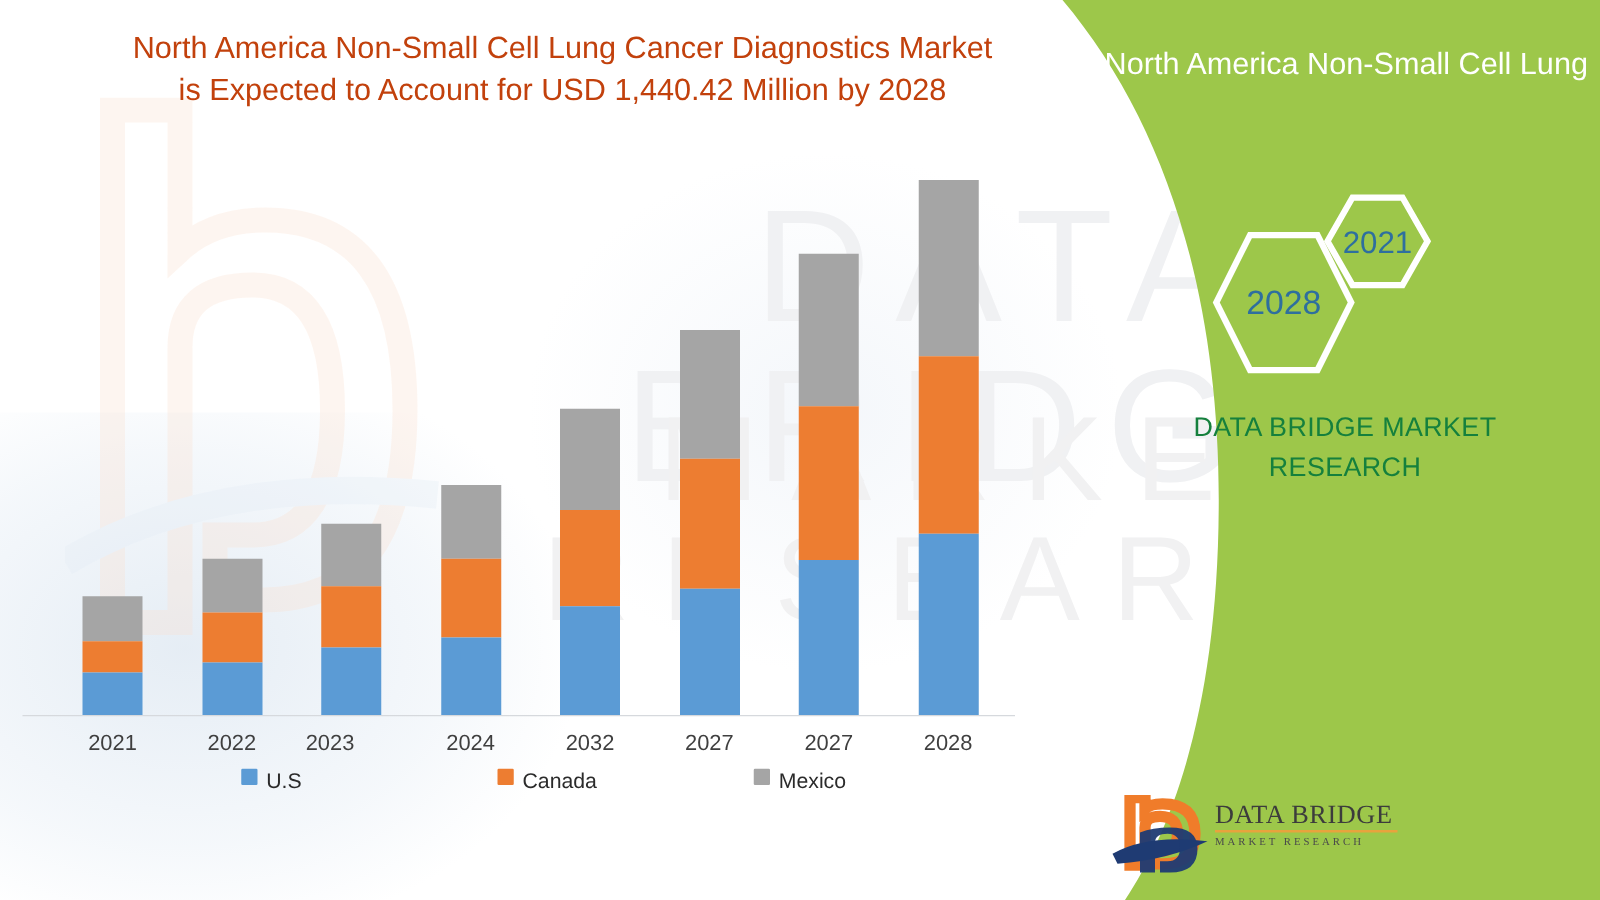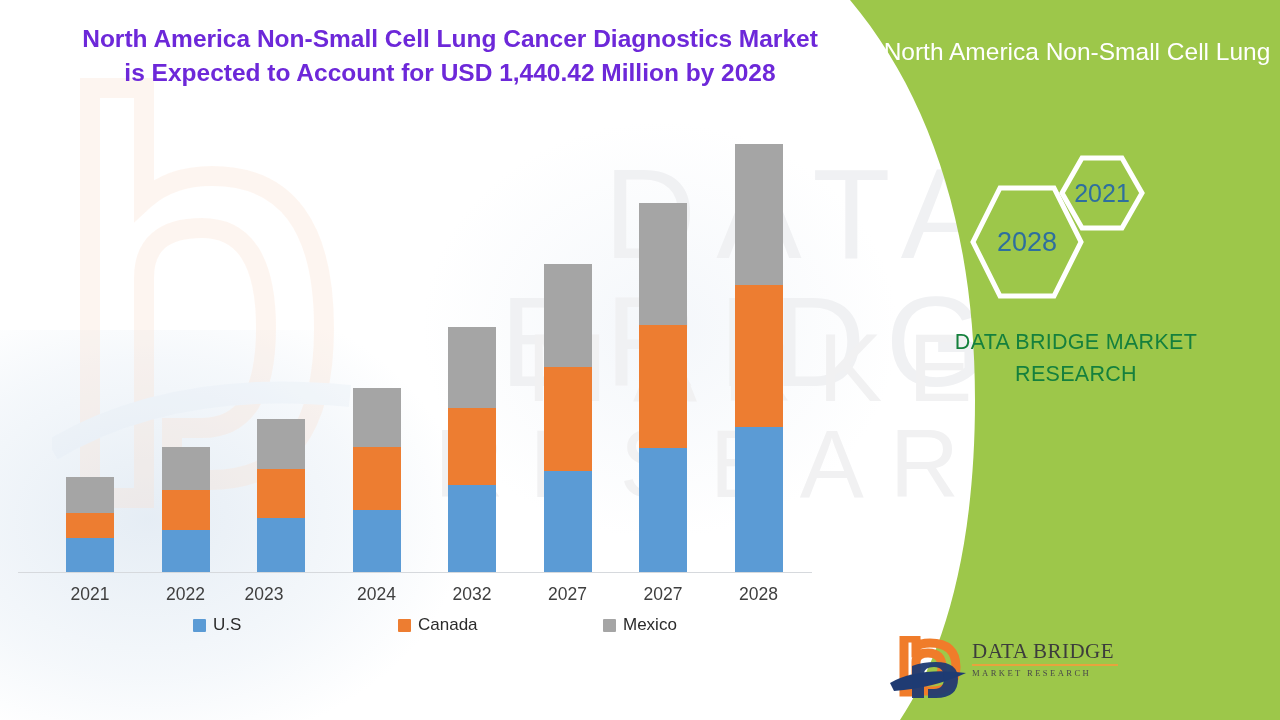--- a/index.html
+++ b/index.html
@@ -22,37 +22,37 @@
   .wm-logo{position:absolute;left:52px;top:78px;width:300px;height:430px;opacity:.30;pointer-events:none;}
   .wm-word{position:absolute;left:355px;top:150px;width:900px;height:330px;pointer-events:none;
     opacity:1;}
   .wm-word .l1{position:absolute;left:0;top:0;width:900px;text-align:center;
     font-size:128px;letter-spacing:20px;color:#f0f1f3;font-weight:400;line-height:1;}
   .wm-word .l2{position:absolute;left:0;top:170px;width:900px;text-align:center;
     font-size:96px;letter-spacing:26px;color:#f1f1f2;font-weight:400;line-height:1;}
 
   
   .title{position:absolute;left:50px;top:22px;width:800px;text-align:center;
-    color:#6d28d9;font-size:24.5px;line-height:1.38;font-weight:700;}
+    color:#c2410c;font-size:24.5px;line-height:1.38;font-weight:400;}
 
   
   .chart{position:absolute;left:0;top:0;width:860px;height:720px;}
   .plot{position:absolute;left:18px;top:120px;width:800px;height:452px;}
   .axis-line{position:absolute;left:18px;top:572px;width:794px;height:1px;background:#d6d9dd;}
   .bar{position:absolute;bottom:0;width:48px;}
   .seg{width:100%;display:block;}
   .seg.us{background:#5b9bd5;}
   .seg.ca{background:#ed7d31;}
   .seg.mx{background:#a5a5a5;}
 
   .xlabels{position:absolute;left:18px;top:584px;width:800px;height:28px;}
   .xlab{position:absolute;width:80px;text-align:center;color:#3f3f3f;font-size:17.5px;top:0;}
 
   .legend{position:absolute;left:18px;top:615px;width:800px;height:30px;}
-  .lg{position:absolute;display:flex;align-items:center;gap:7px;top:0;}
+  .lg{position:absolute;display:flex;gap:7px;top:0;}
   .lg .sw{width:13px;height:13px;display:inline-block;border-radius:1px;}
   .lg .tx{font-size:17px;color:#2b2b2b;}
 
   
   .greenpanel{position:absolute;left:0;top:0;width:1280px;height:720px;pointer-events:none;}
   .gp-content{position:absolute;left:860px;top:16px;width:420px;height:720px;}
   .gp-title{position:absolute;left:14px;top:20px;width:406px;
     color:#ffffff;font-size:24.5px;line-height:1.34;font-weight:400;text-align:center;}
   .hexwrap{position:absolute;left:0px;top:130px;width:420px;height:170px;}
   .brand{position:absolute;left:16px;top:310px;width:400px;text-align:center;

